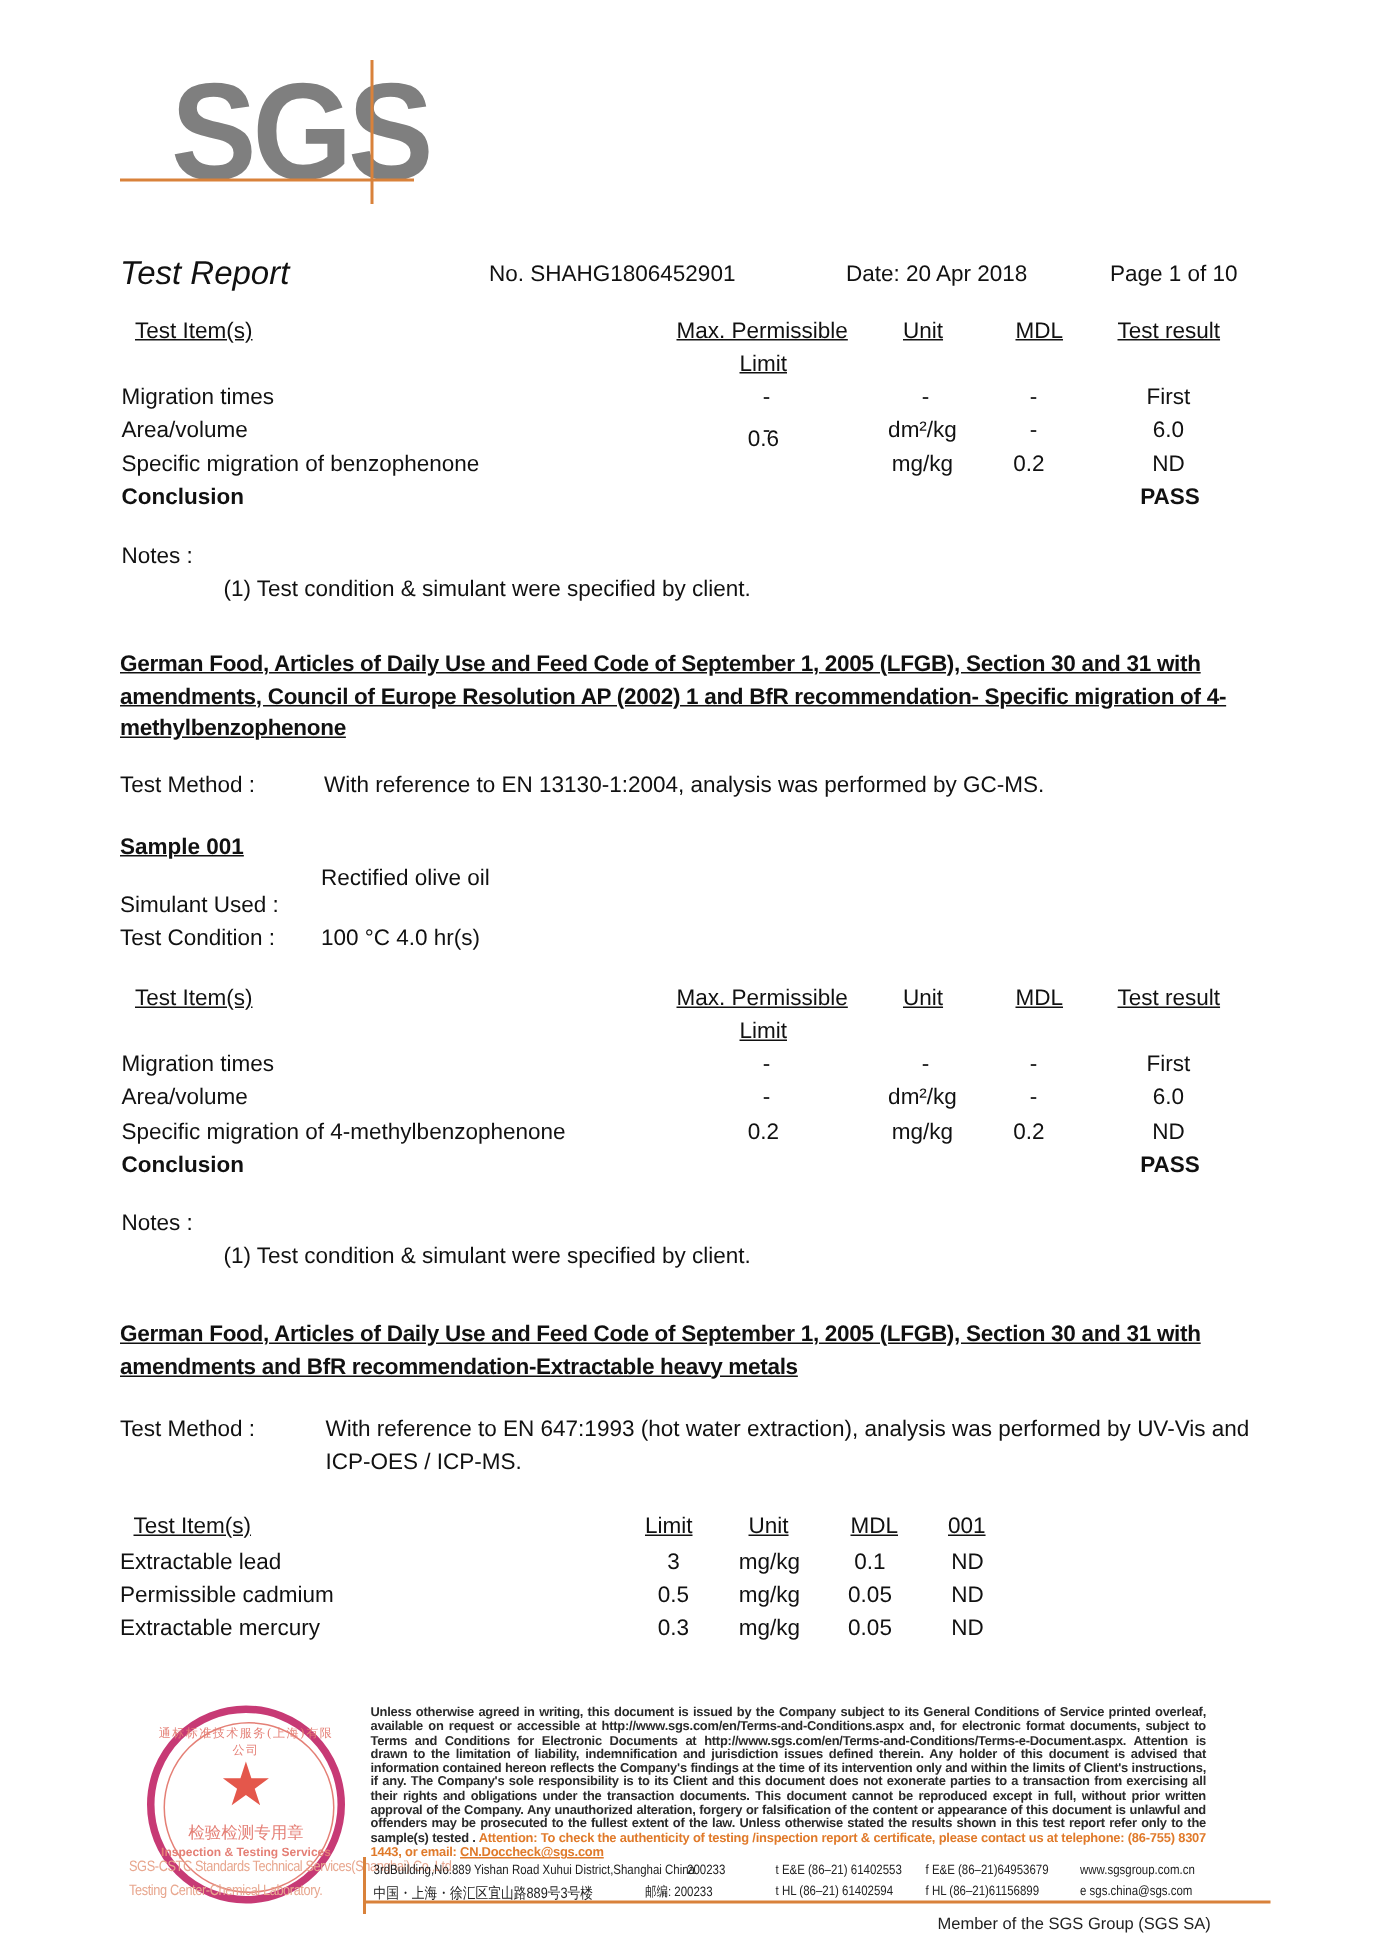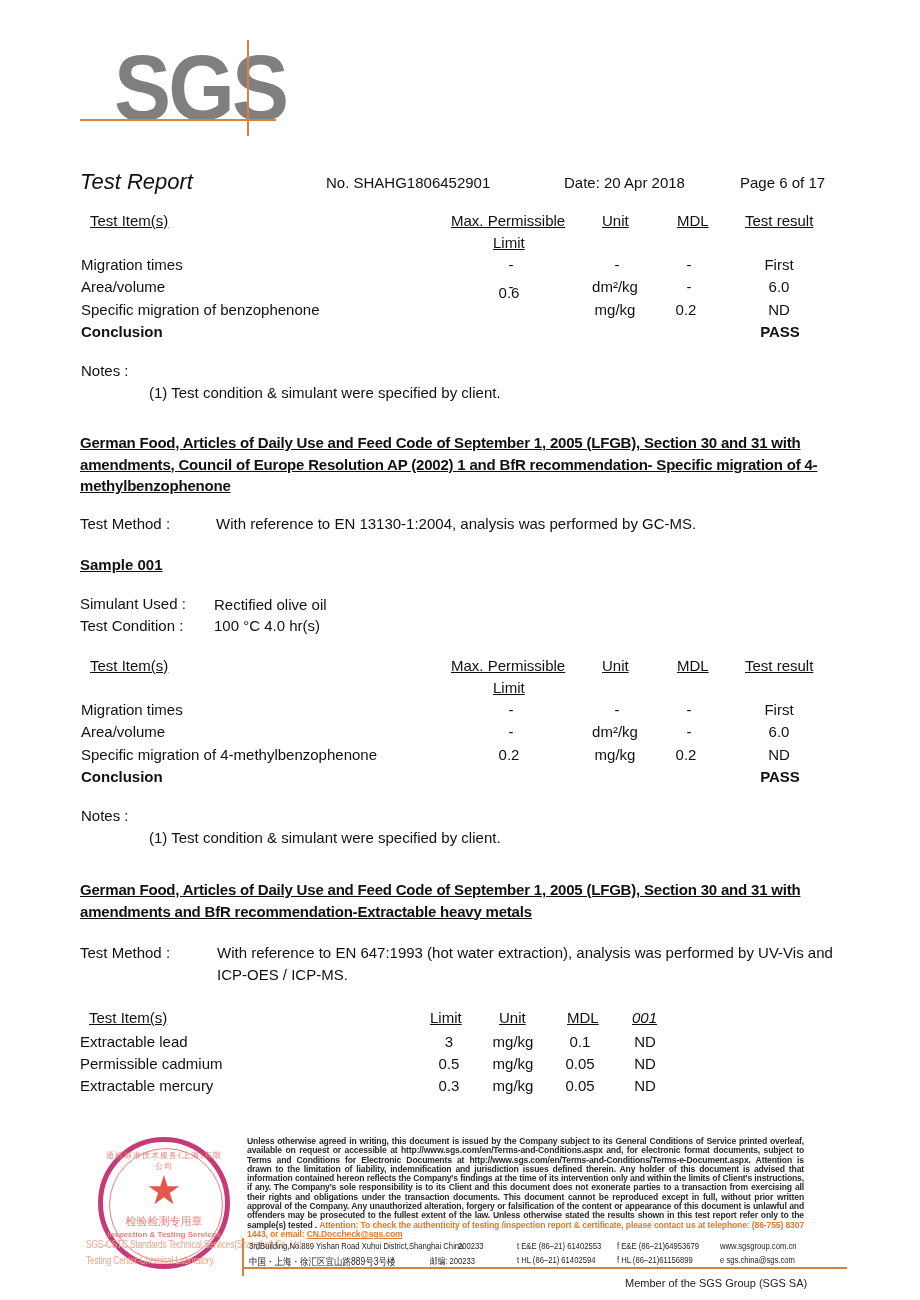--- a/index.html
+++ b/index.html
@@ -46,21 +46,21 @@
 
 <div class="logo-box">
   <div class="logo-text">SGS</div>
   <div class="logo-hline"></div>
   <div class="logo-vline"></div>
 </div>
 
 <div class="abs report-title">Test Report</div>
 <div class="abs hdr" style="left:326px">No. SHAHG1806452901</div>
 <div class="abs hdr" style="left:564px">Date: 20 Apr 2018</div>
-<div class="abs hdr" style="left:740px">Page 6 of 17</div>
+<div class="abs hdr" style="left:740px">Page 1 of 10</div>
 
 <div>
   <div class="abs th" style="left:90px;top:212px">Test Item(s)</div>
   <div class="abs th" style="left:451px;top:212px">Max. Permissible</div>
   <div class="abs th" style="left:493px;top:234px">Limit</div>
   <div class="abs th" style="left:602px;top:212px">Unit</div>
   <div class="abs th" style="left:677px;top:212px">MDL</div>
   <div class="abs th" style="left:745px;top:212px">Test result</div>
 
   <div class="abs cell" style="left:81px;top:256px">Migration times</div>
@@ -88,21 +88,21 @@
 <div class="abs cell" style="left:81px;top:362px">Notes :</div>
 <div class="abs cell" style="left:149px;top:384px">(1) Test condition &amp; simulant were specified by client.</div>
 
 <div class="abs section-title" style="top:432px">German Food, Articles of Daily Use and Feed Code of September 1, 2005 (LFGB), Section 30 and 31 with amendments, Council of Europe Resolution AP (2002) 1 and BfR recommendation- Specific migration of 4-methylbenzophenone</div>
 <div class="abs cell" style="left:80px;top:515px">Test Method :</div>
 <div class="abs cell" style="left:216px;top:515px">With reference to EN 13130-1:2004, analysis was performed by GC-MS.</div>
 
 <div class="abs cell bold ul" style="left:80px;top:556px">Sample 001</div>
 
 <div class="abs cell" style="left:80px;top:595px">Simulant Used :</div>
-<div class="abs cell" style="left:214px;top:596px">Rectified olive oil</div>
+<div class="abs cell" style="left:214px;top:577px">Rectified olive oil</div>
 <div class="abs cell" style="left:80px;top:617px">Test Condition :</div>
 <div class="abs cell" style="left:214px;top:617px">100 °C  4.0 hr(s)</div>
 
 <div>
   <div class="abs th" style="left:90px;top:657px">Test Item(s)</div>
   <div class="abs th" style="left:451px;top:657px">Max. Permissible</div>
   <div class="abs th" style="left:493px;top:679px">Limit</div>
   <div class="abs th" style="left:602px;top:657px">Unit</div>
   <div class="abs th" style="left:677px;top:657px">MDL</div>
   <div class="abs th" style="left:745px;top:657px">Test result</div>
@@ -135,21 +135,21 @@
 <div class="abs section-title" style="top:879px">German Food, Articles of Daily Use and Feed Code of September 1, 2005 (LFGB), Section 30 and 31 with amendments and BfR recommendation-Extractable heavy metals</div>
 <div class="abs cell" style="left:80px;top:944px">Test Method :</div>
 <div class="abs cell" style="left:217px;top:944px">With reference to EN 647:1993 (hot water extraction), analysis was performed by UV-Vis and</div>
 <div class="abs cell" style="left:217px;top:966px">ICP-OES / ICP-MS.</div>
 
 <div>
   <div class="abs th" style="left:89px;top:1009px">Test Item(s)</div>
   <div class="abs th" style="left:430px;top:1009px">Limit</div>
   <div class="abs th" style="left:499px;top:1009px">Unit</div>
   <div class="abs th" style="left:567px;top:1009px">MDL</div>
-  <div class="abs th" style="left:632px;top:1009px;font-style:italic">001</div>
+  <div class="abs th" style="left:632px;top:1009px;">001</div>
 
   <div class="abs cell" style="left:80px;top:1033px">Extractable lead</div>
   <div class="abs cell center" style="left:449px;top:1033px">3</div>
   <div class="abs cell center" style="left:513px;top:1033px">mg/kg</div>
   <div class="abs cell center" style="left:580px;top:1033px">0.1</div>
   <div class="abs cell center" style="left:645px;top:1033px">ND</div>
 
   <div class="abs cell" style="left:80px;top:1055px">Permissible cadmium</div>
   <div class="abs cell center" style="left:449px;top:1055px">0.5</div>
   <div class="abs cell center" style="left:513px;top:1055px">mg/kg</div>

